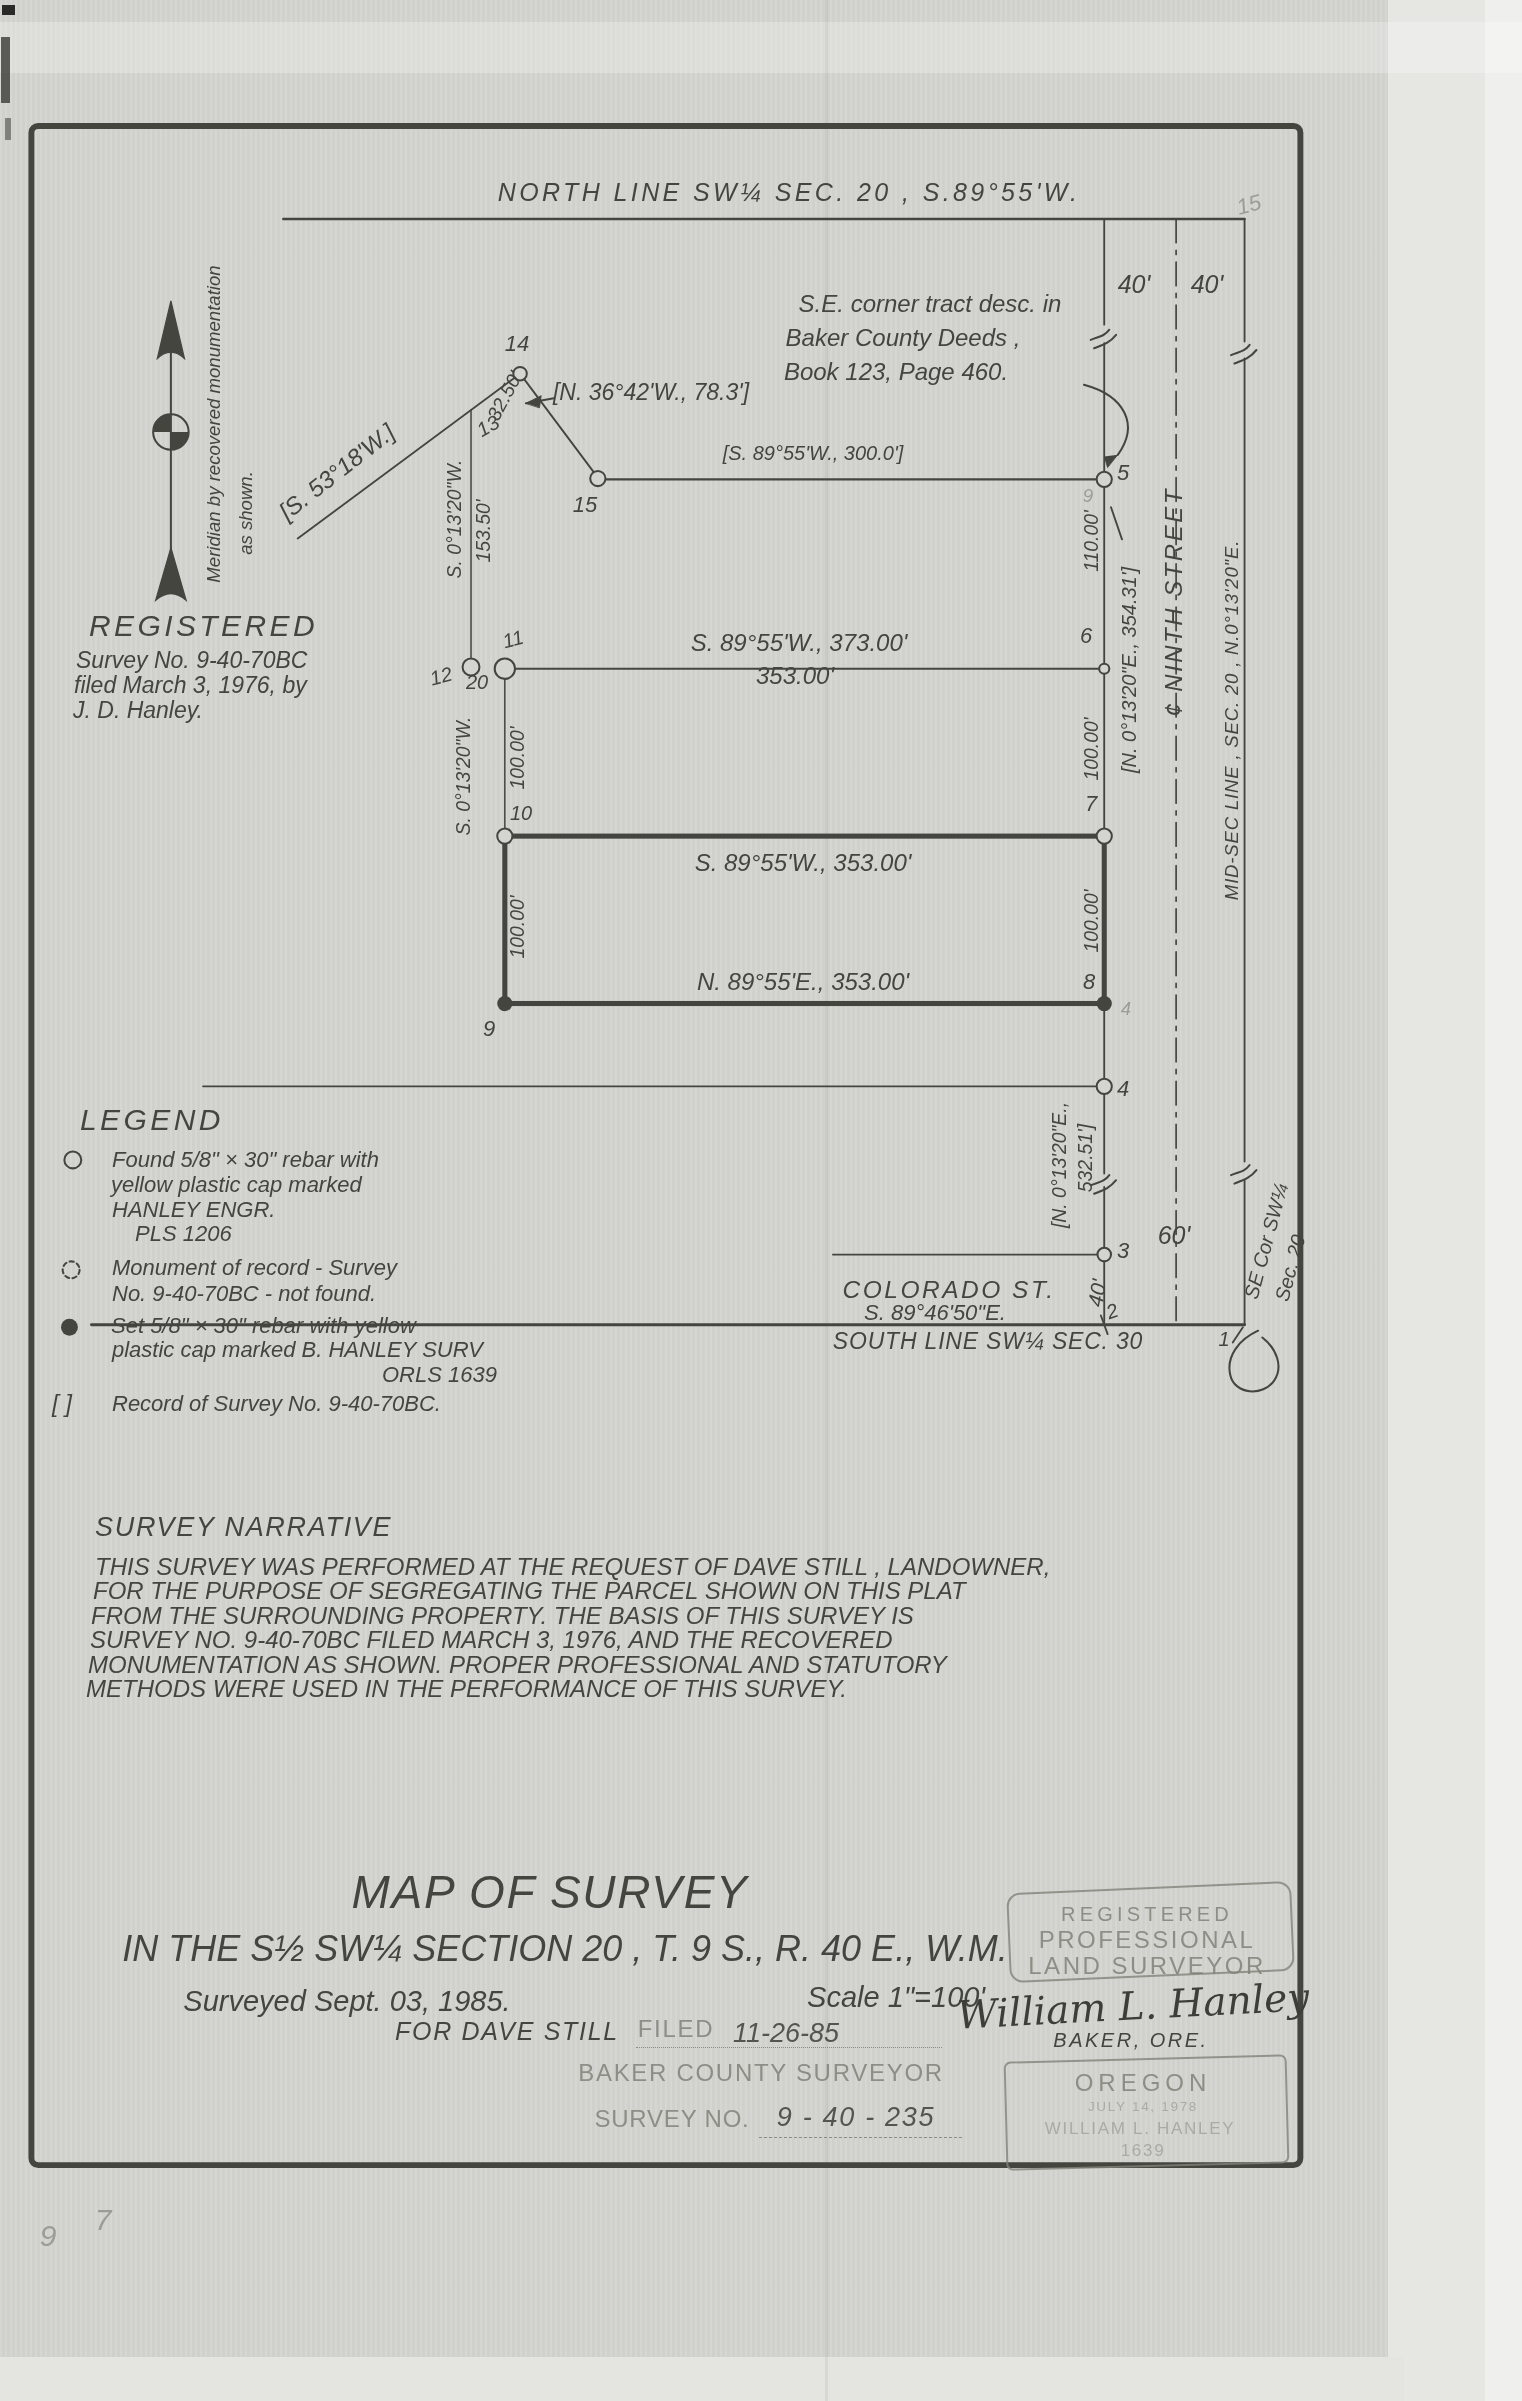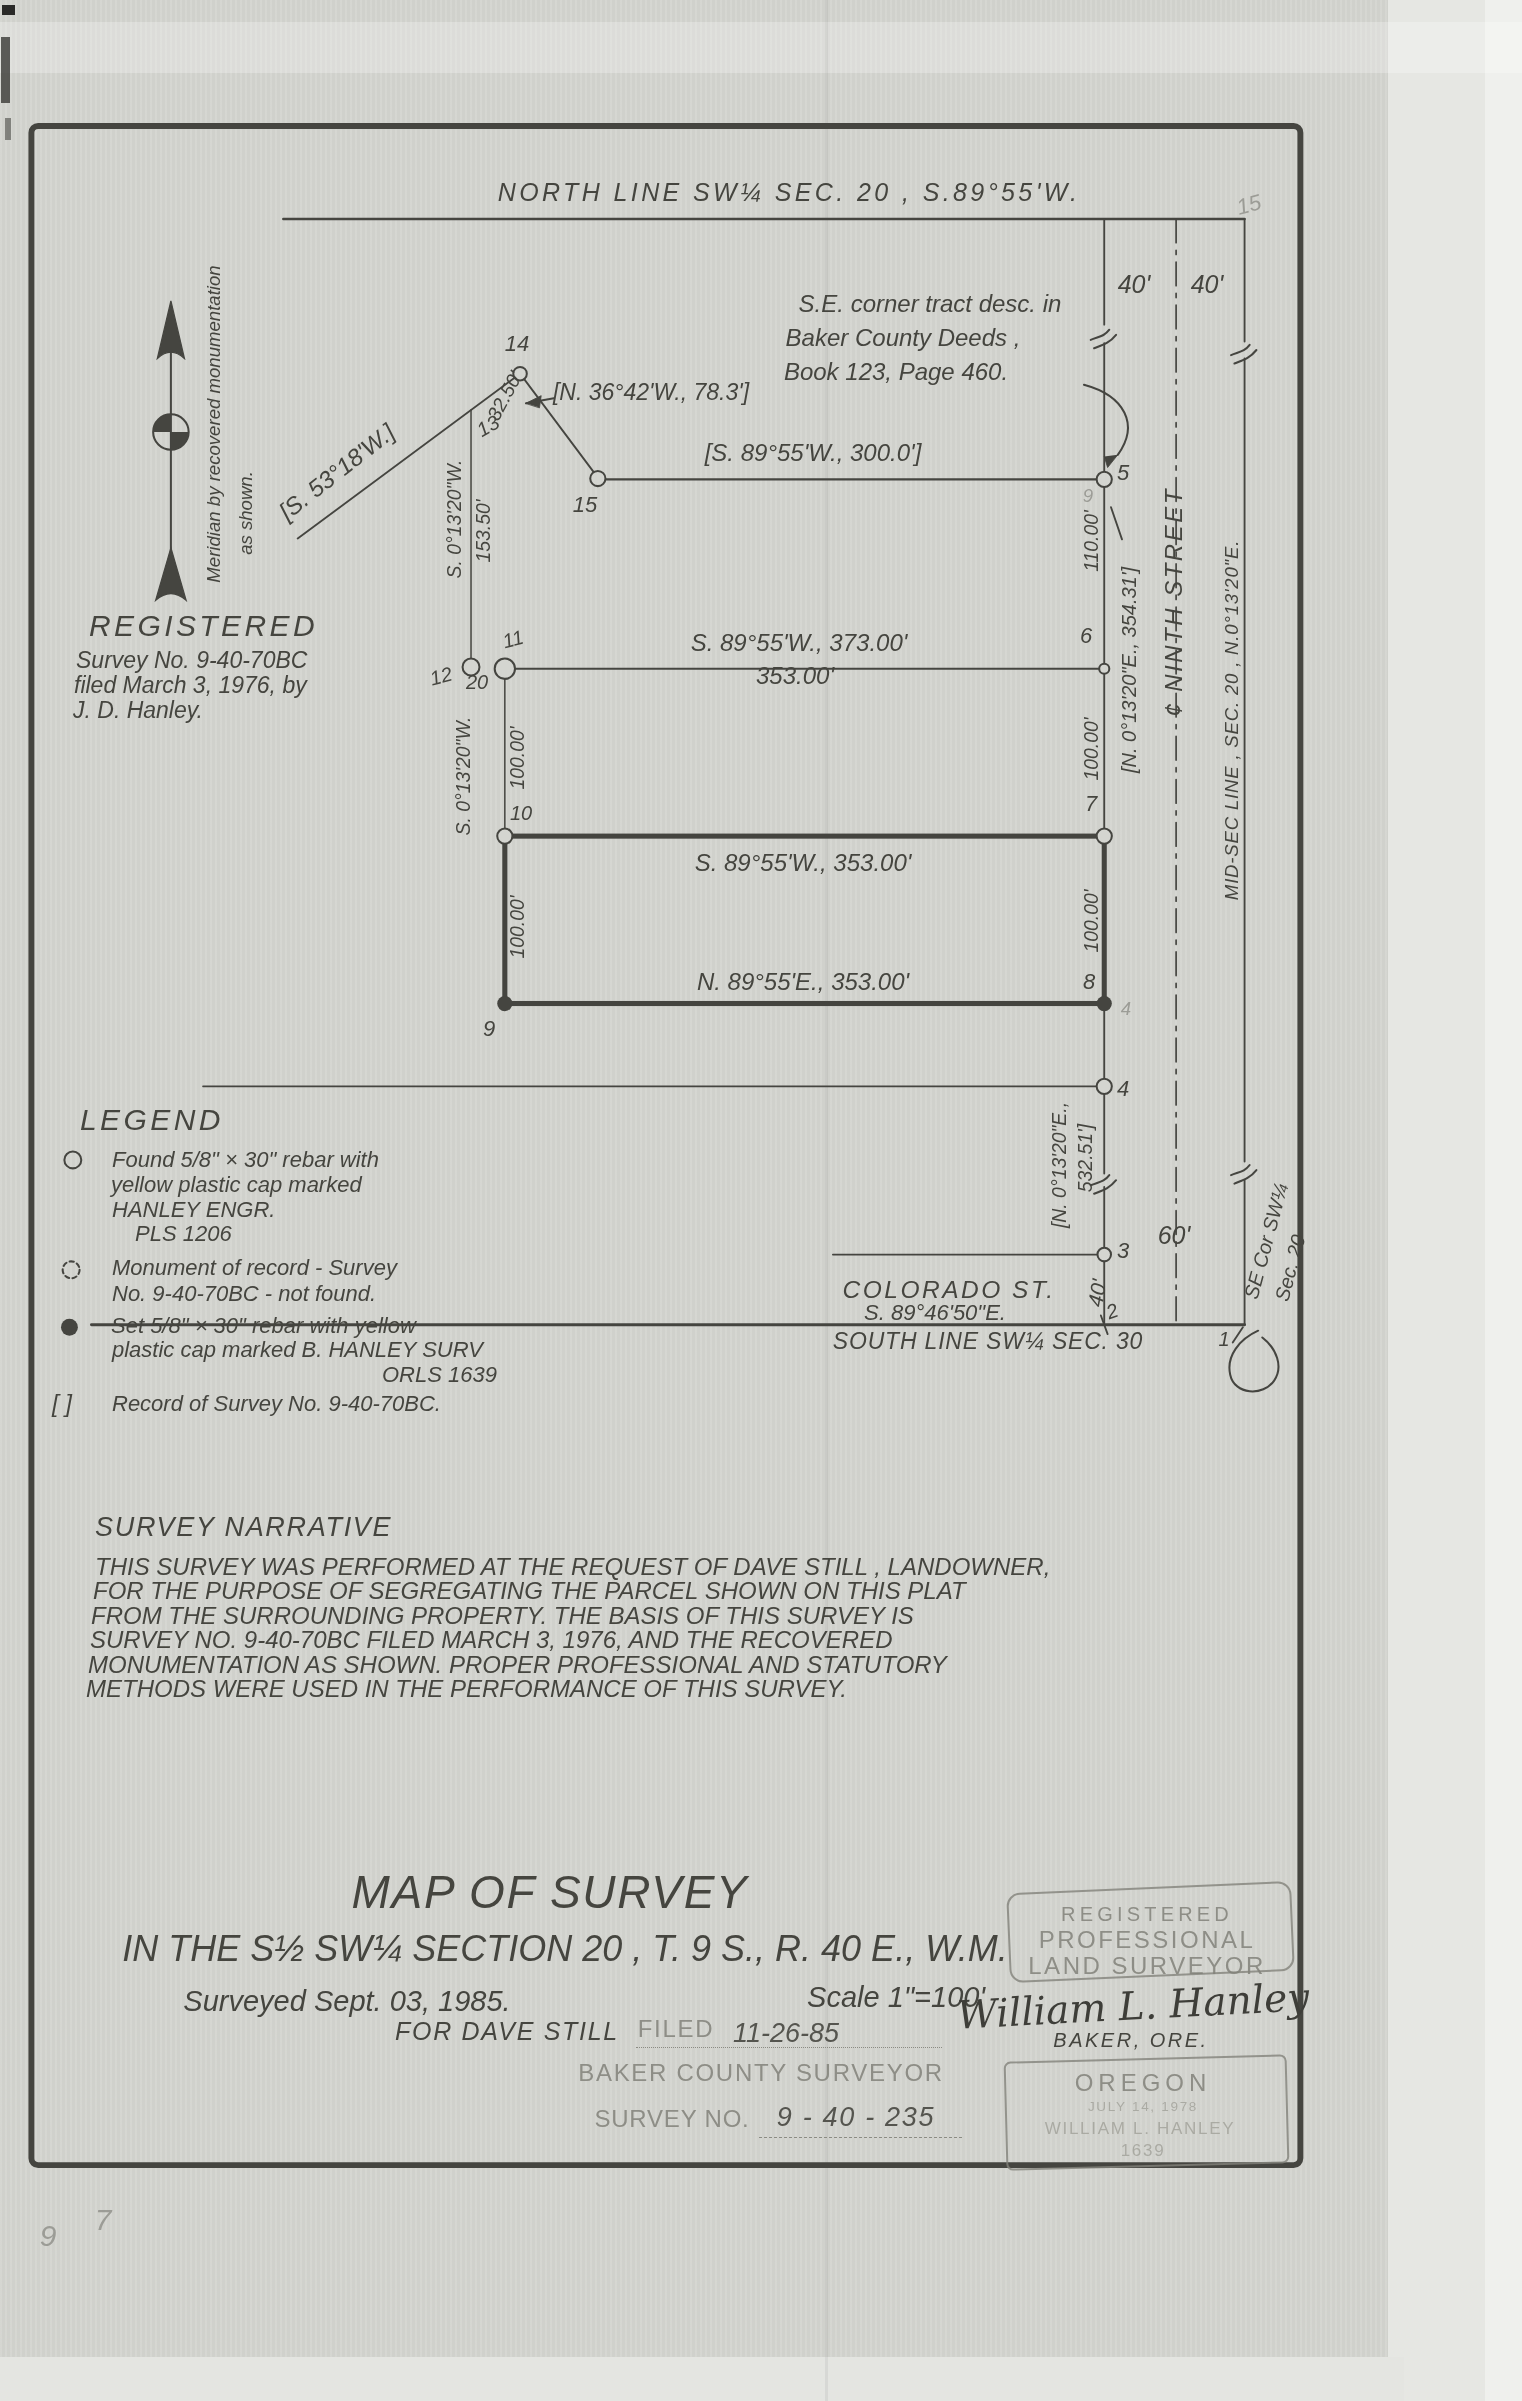--- a/index.html
+++ b/index.html
@@ -137,21 +137,21 @@
       <span class="lbl" style="left: 1207px; top: 284px; font-size: 25px; transform: translate(-50%, -50%);">40'</span>
       <span class="lbl" style="left: 930px; top: 304px; font-size: 24px; transform: translate(-50%, -50%);">S.E. corner tract desc. in</span>
       <span class="lbl" style="left: 903px; top: 338px; font-size: 24px; transform: translate(-50%, -50%);">Baker County Deeds ,</span>
       <span class="lbl" style="left: 896px; top: 372px; font-size: 24px; transform: translate(-50%, -50%);">Book 123, Page 460.</span>
       <span class="lbl" style="left: 517px; top: 344px; font-size: 22px; transform: translate(-50%, -50%);">14</span>
       <span class="lbl" style="left: 337px; top: 472px; font-size: 24px; transform: translate(-50%, -50%) rotate(-38deg);">[S. 53°18'W.]</span>
       <span class="lbl" style="left: 505px; top: 396px; font-size: 19.4px; transform: translate(-50%, -50%) rotate(-62deg);">32.50'</span>
       <span class="lbl" style="left: 488px; top: 426px; font-size: 20px; transform: translate(-50%, -50%) rotate(-30deg);">13</span>
       <span class="lbl" style="left: 651px; top: 392px; font-size: 23px; transform: translate(-50%, -50%);">[N. 36°42'W., 78.3']</span>
       <span class="lbl" style="left: 585px; top: 505px; font-size: 22px; transform: translate(-50%, -50%);">15</span>
-      <span class="lbl" style="left: 813px; top: 453px; font-size: 24px; transform: translate(-50%, -50%);">[S. 89°55'W., 300.0']</span>
+      <span class="lbl" style="left: 813px; top: 453px; font-size: 20px; transform: translate(-50%, -50%);">[S. 89°55'W., 300.0']</span>
       <span class="lbl" style="left: 1123px; top: 473px; font-size: 22px; transform: translate(-50%, -50%);">5</span>
       <span class="lbl pencil" style="left: 1088px; top: 496px; font-size: 18.6px; transform: translate(-50%, -50%);">9</span>
       <span class="lbl" style="left: 455px; top: 519px; font-size: 19.4px; transform: translate(-50%, -50%) rotate(-90deg);">S. 0°13'20"W.</span>
       <span class="lbl" style="left: 484px; top: 531px; font-size: 19.4px; transform: translate(-50%, -50%) rotate(-90deg);">153.50'</span>
       <span class="lbl" style="left: 513px; top: 639px; font-size: 20px; transform: translate(-50%, -50%) rotate(-15deg);">11</span>
       <span class="lbl" style="left: 441px; top: 676px; font-size: 20px; transform: translate(-50%, -50%) rotate(-15deg);">12</span>
       <span class="lbl" style="left: 477px; top: 682px; font-size: 20px; transform: translate(-50%, -50%);">20</span>
       <span class="lbl" style="left: 799px; top: 643px; font-size: 24px; transform: translate(-50%, -50%);">S. 89°55'W., 373.00'</span>
       <span class="lbl" style="left: 795px; top: 676px; font-size: 24px; transform: translate(-50%, -50%);">353.00'</span>
       <span class="lbl" style="left: 1086px; top: 636px; font-size: 22px; transform: translate(-50%, -50%);">6</span>

